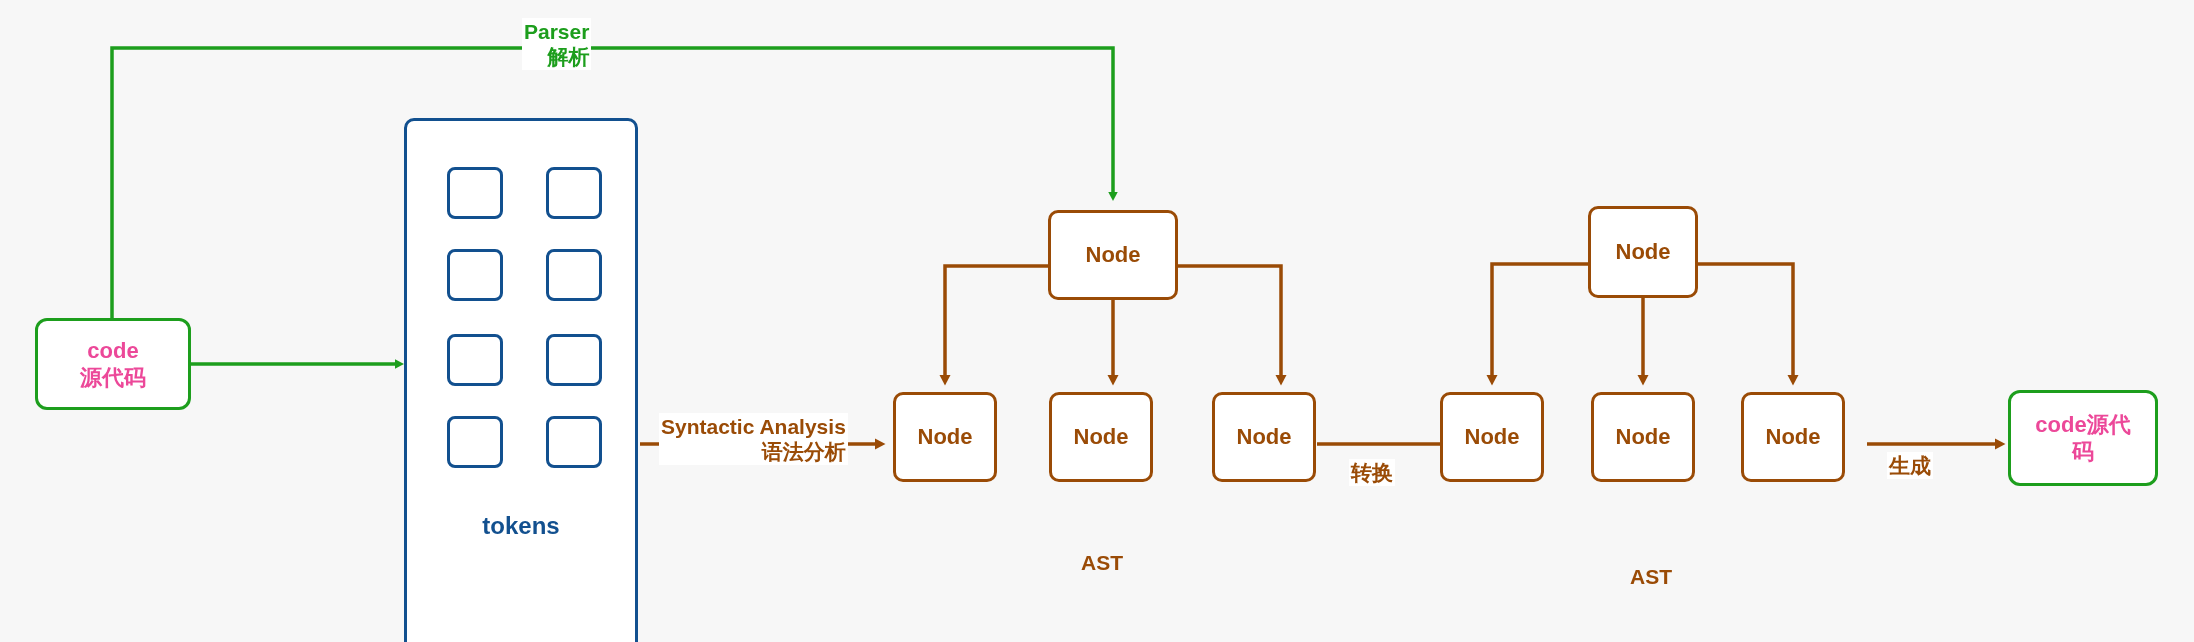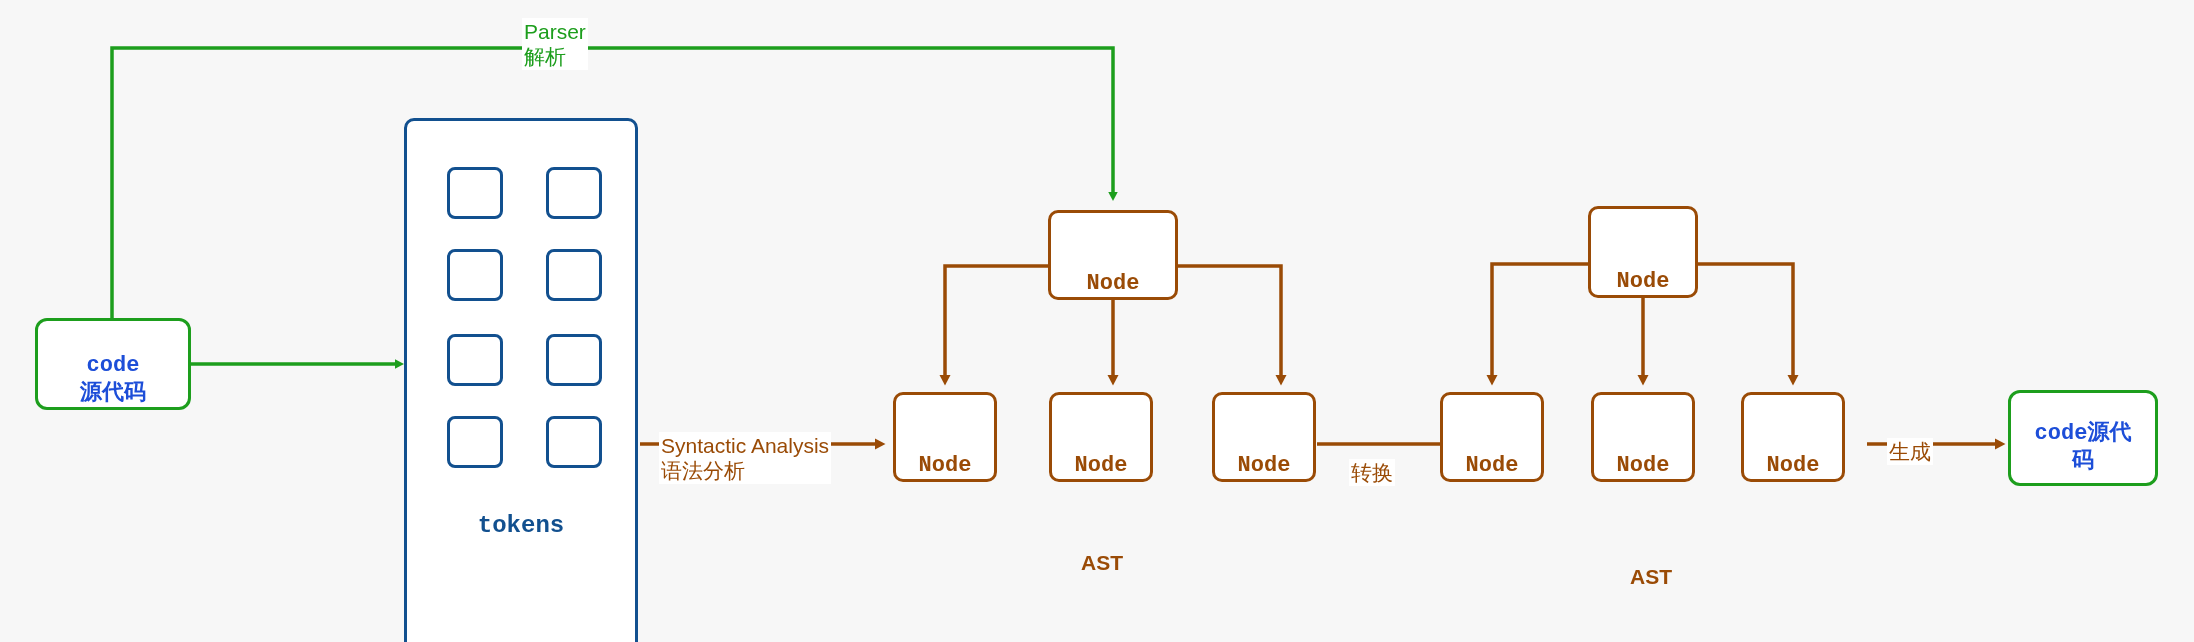--- a/index.html
+++ b/index.html
@@ -23,31 +23,30 @@
     top: 0;
     width: 2194px;
     height: 642px;
     pointer-events: none;
   }
   .box {
     position: absolute;
     box-sizing: border-box;
     background: #ffffff;
     display: flex;
-    align-items: flex-end;
+    align-items: center;
     justify-content: center;
     text-align: center;
     font-weight: bold;
     line-height: 1.25;
-    font-family: Liberation Mono, monospace;
   }
   .green-box {
     border: 3px solid #1d9e1d;
     border-radius: 12px;
-    color: #1d4ed8;
+    color: #ec4899;
     font-size: 22px;
   }
   .tokens-box {
     border: 3px solid #12508f;
     border-radius: 10px;
     background: #ffffff;
   }
   .token-cell {
     position: absolute;
     box-sizing: border-box;
@@ -65,22 +64,22 @@
   }
   .node-box {
     border: 3px solid #9a4b06;
     border-radius: 10px;
     color: #9a4b06;
     font-size: 22px;
   }
   .edge-label {
     position: absolute;
     background: #ffffff;
-    font-weight: normal;
-    text-align: left;
+    font-weight: bold;
+    text-align: right;
     line-height: 1.2;
     white-space: nowrap;
     padding: 1px 2px;
     box-sizing: border-box;
   }
   .label-green { color: #1d9e1d; font-size: 21px; }
   .label-brown { color: #9a4b06; font-size: 21px; }
   .plain-label {
     position: absolute;
     color: #9a4b06;
@@ -188,26 +187,26 @@
   <div class="box green-box" style="left:2008px; top:390px; width:150px; height:96px; padding:8px 14px;">
     <span>code源代码</span>
   </div>
 
   <div class="edge-label label-green" style="left:522px; top:18px;">
     <div>Parser</div>
     <div>解析</div>
   </div>
 
 
-  <div class="edge-label label-brown" style="left:659px; top:432px;">
+  <div class="edge-label label-brown" style="left:659px; top:413px;">
     <div>Syntactic Analysis</div>
     <div>语法分析</div>
   </div>
 
   <div class="edge-label label-brown" style="left:1349px; top:431px;margin-top:28px;">
     <div>转换</div>
   </div>
 
-  <div class="edge-label label-brown" style="left:1887px; top:438px;">
+  <div class="edge-label label-brown" style="left:1887px; top:452px;">
     <div>生成</div>
   </div>
 
 </div>
 
 </body></html>

